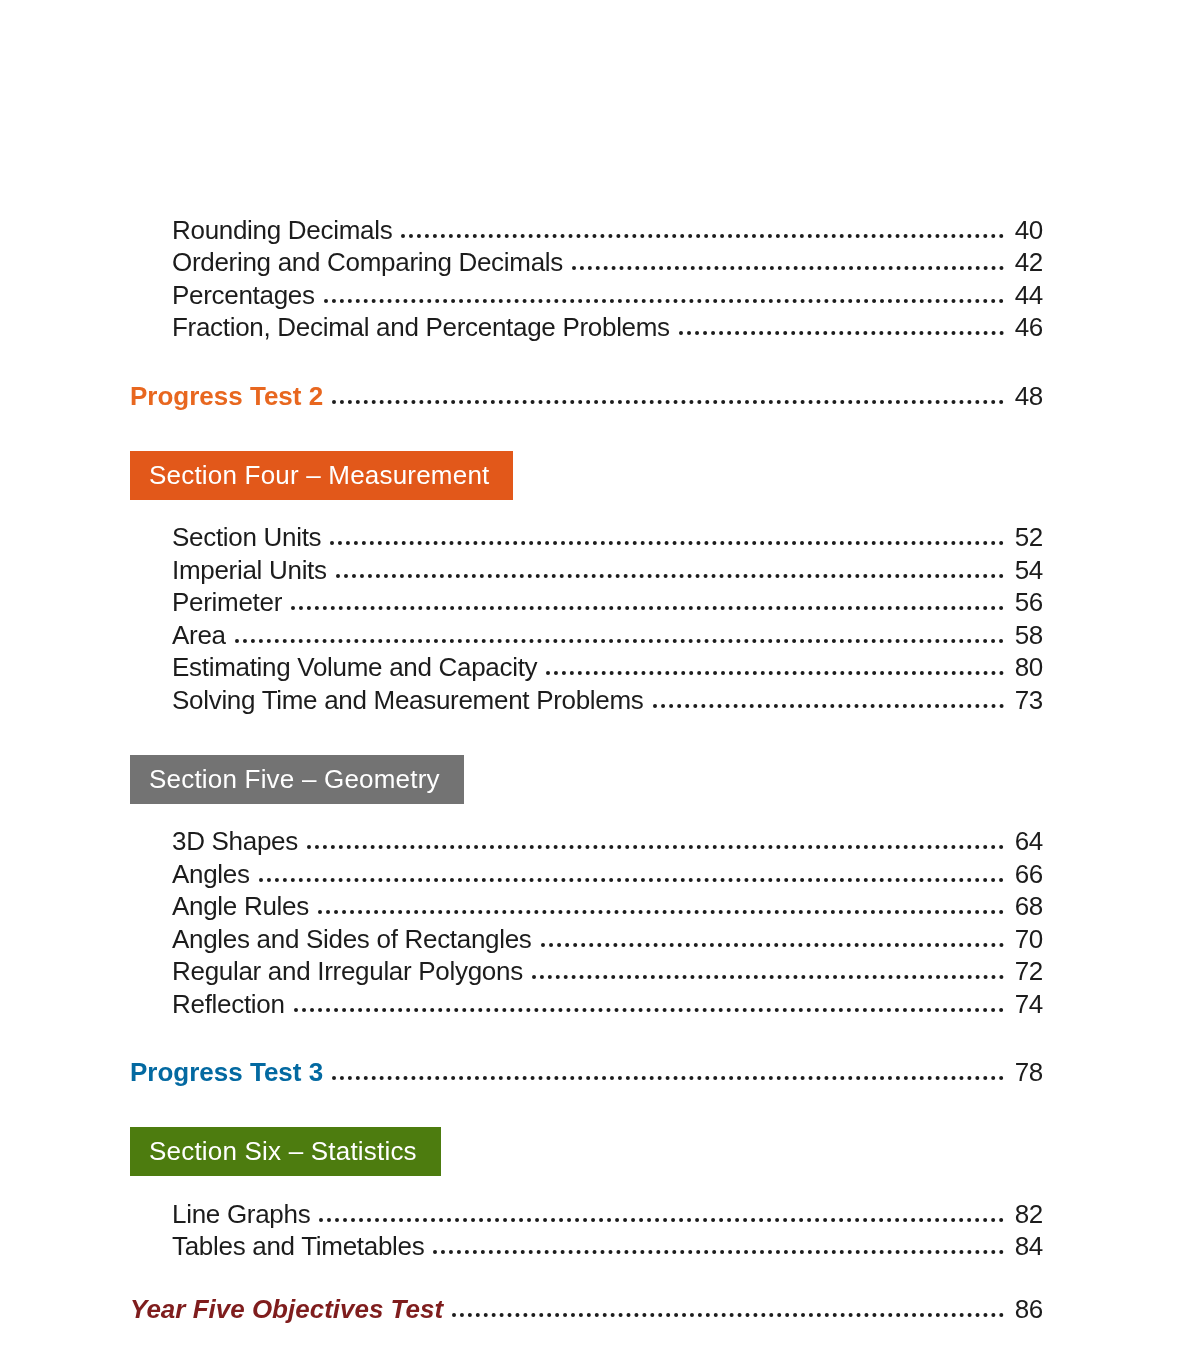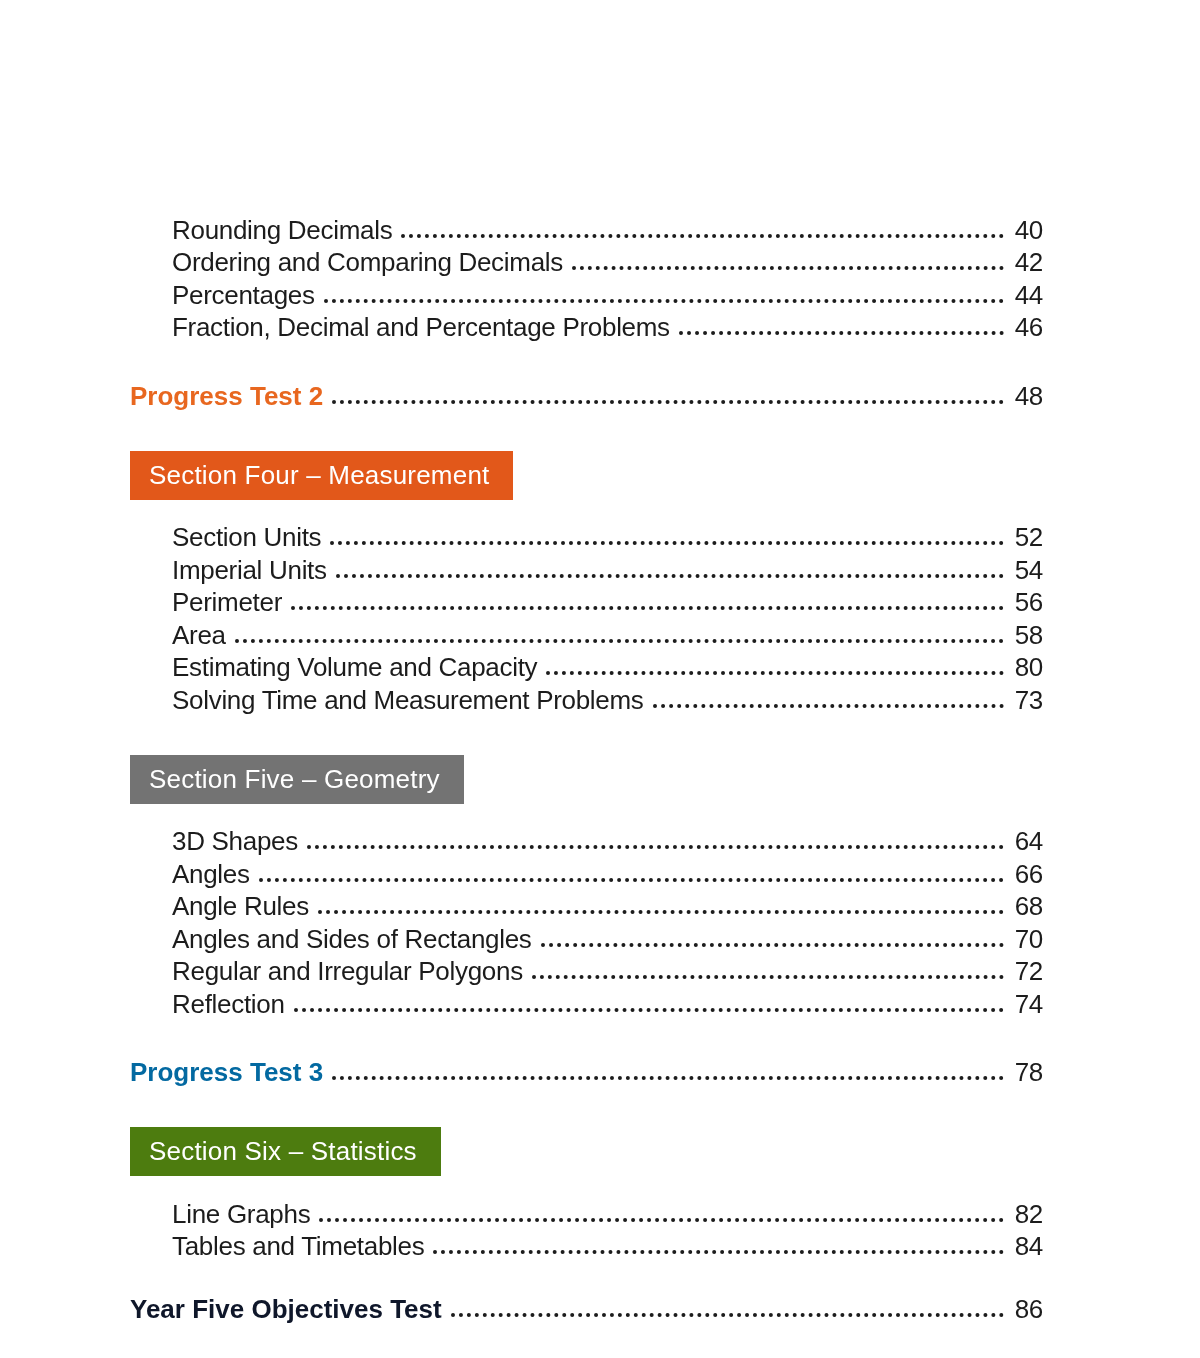--- a/index.html
+++ b/index.html
@@ -192,18 +192,18 @@
     <span class="entry-page">82</span>
   </div>
 
   <div class="entry-row">
     <span class="entry-label">Tables and Timetables</span>
     <span class="leader"></span>
     <span class="entry-page">84</span>
   </div>
 </div>
   <div class="entry-row milestone-row final">
-    <span class="entry-label" style="color: #0f172a;">Year Five Objectives Test</span>
+    <span class="entry-label" style="color: #7f1d1d; font-style: italic;">Year Five Objectives Test</span>
     <span class="leader"></span>
     <span class="entry-page">86</span>
   </div>
 </div>
 </main>
 
 </body></html>

